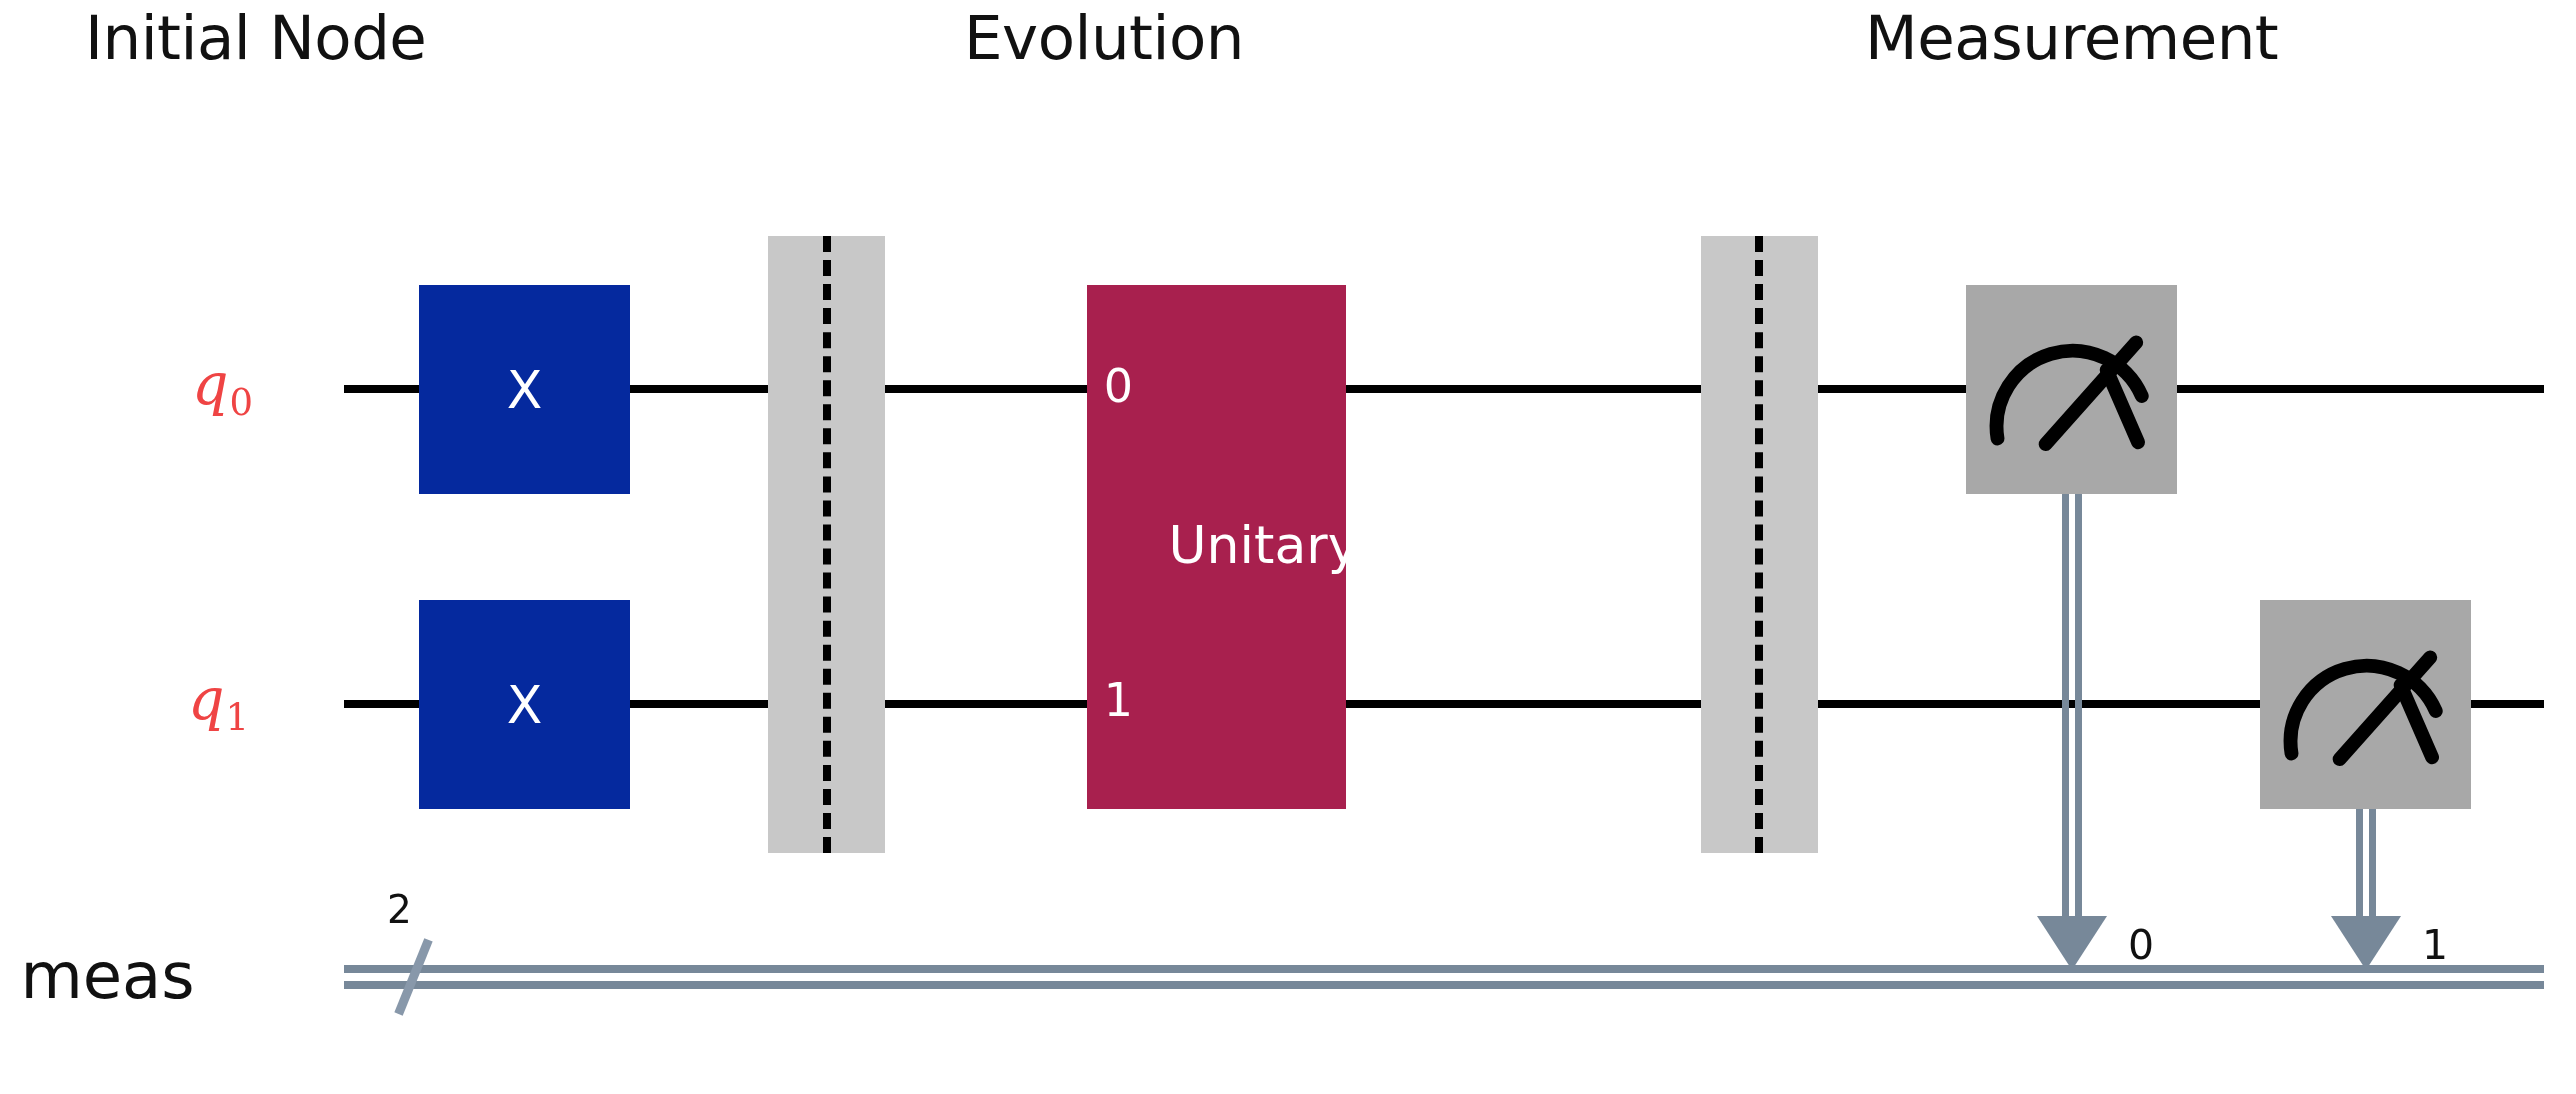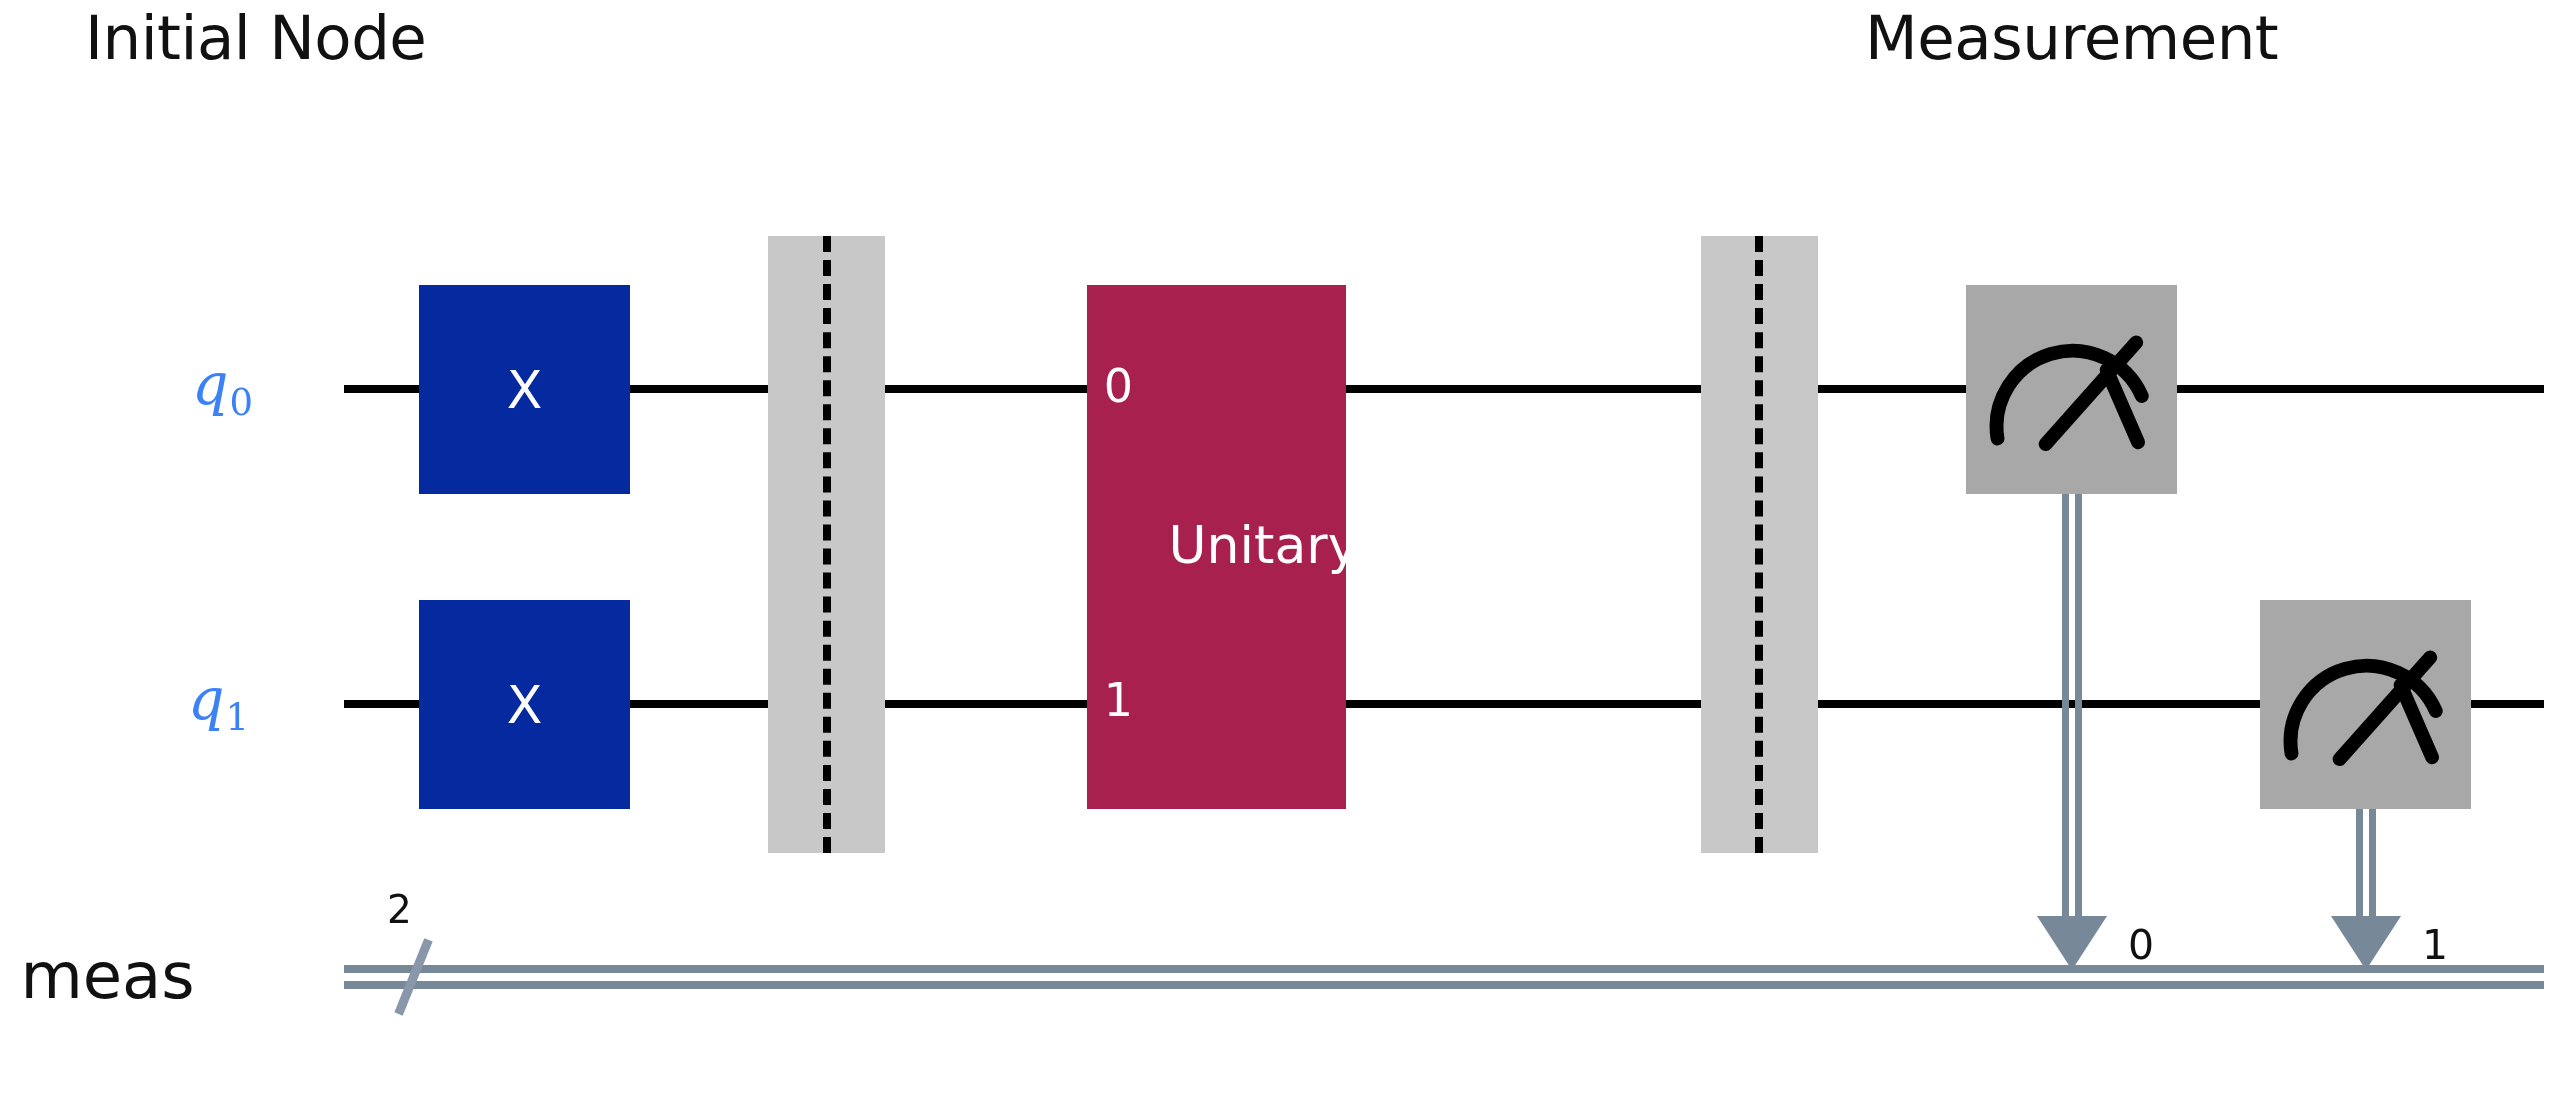--- a/index.html
+++ b/index.html
@@ -28,21 +28,21 @@
     line-height: 1;
     letter-spacing: -0.5px;
   }
 
   
   .reg-label {
     position: absolute;
     font-family: "DejaVu Serif", serif;
     font-style: italic;
     font-size: 57px;
-    color: #3b82f6;
+    color: #ef4444;
     white-space: nowrap;
     line-height: 1;
   }
   .reg-label .sub {
     font-size: 37px;
     font-style: normal;
     font-family: "DejaVu Serif", serif;
     vertical-align: baseline;
     position: relative;
     top: 11px;
@@ -197,20 +197,21 @@
     line-height: 1;
     white-space: nowrap;
   }
 </style>
 </head>
 <body>
 
 <div id="circuit-root">
 
   <div class="section-header" style="left:85px; top:7.4px;">Initial Node</div>
+  <div class="section-header" style="left:964px; top:7.4px;">Evolution</div>
   <div class="section-header" style="left:1818px; top:7.4px;margin-left:47px;">Measurement</div>
 
   <div class="reg-label" style="left:192px; top:356px;">
     <span>q</span><span class="sub">0</span>
   </div>
 
   <div class="reg-label" style="left:188px; top:671px;">
     <span>q</span><span class="sub">1</span>
   </div>
 

